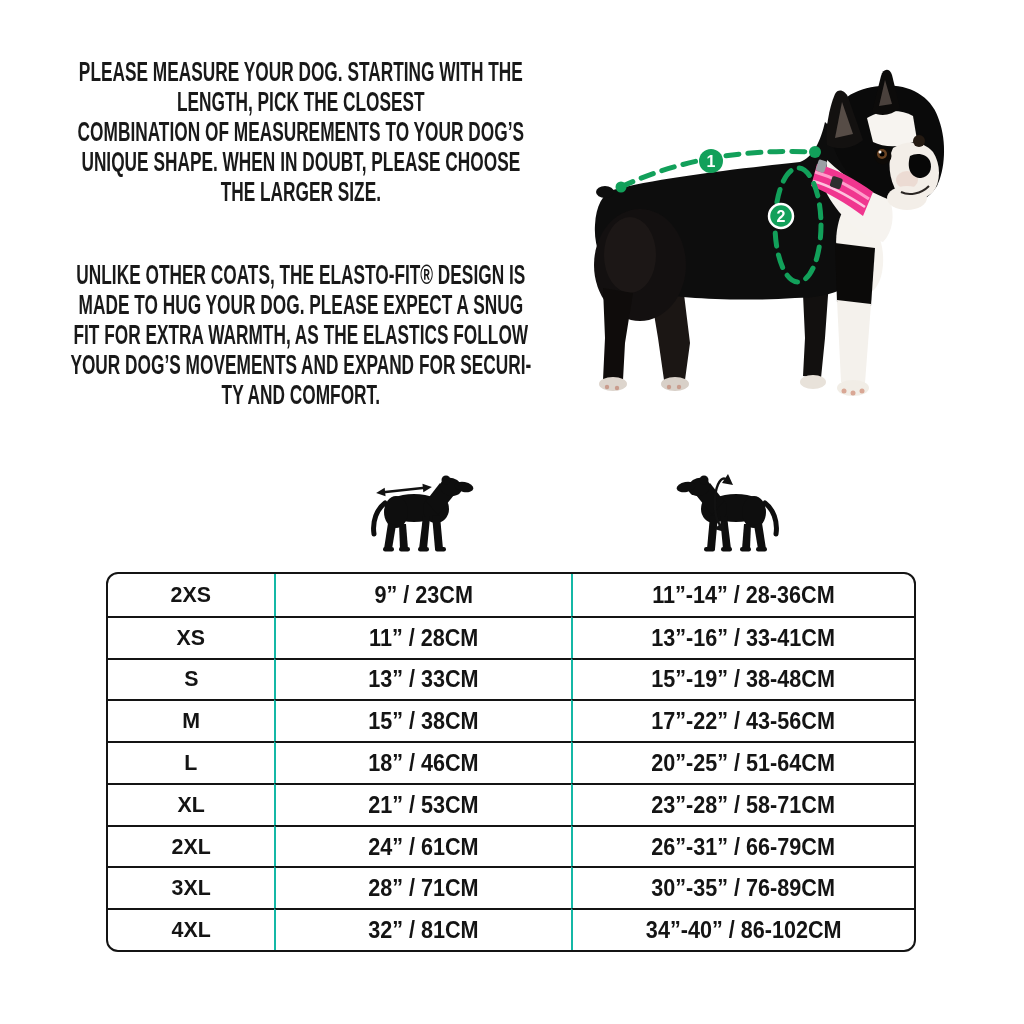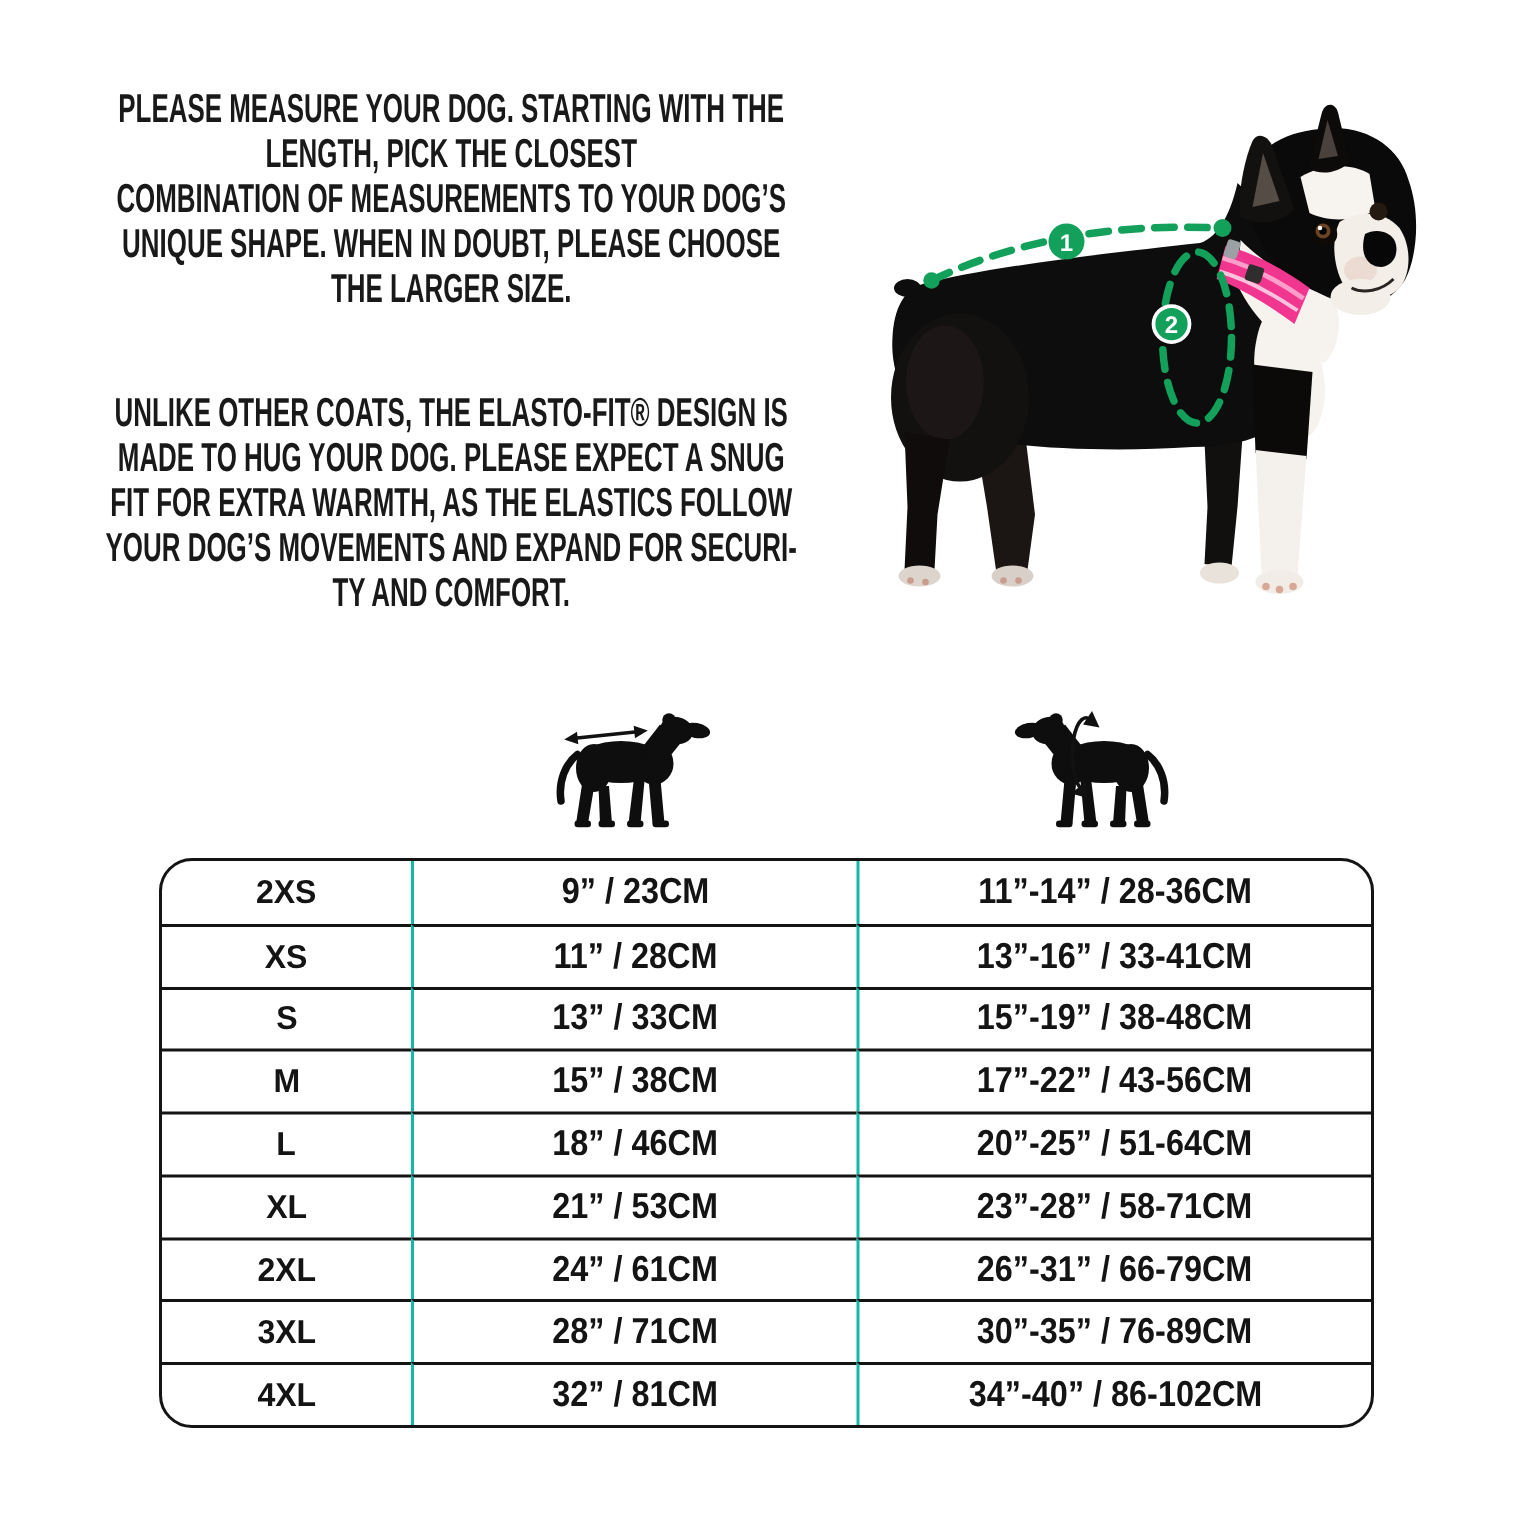--- a/index.html
+++ b/index.html
@@ -16,21 +16,21 @@
 
   
   .dog-photo{position:absolute;left:555px;top:40px;width:420px;height:370px;}
 
   
   .icon-a{position:absolute;left:368px;top:465px;width:110px;height:95px;}
   .icon-b{position:absolute;left:672px;top:465px;width:110px;height:95px;}
 
   
   .size-table{position:absolute;left:106px;top:572px;width:810px;height:380px;
-              box-sizing:border-box;border:2.5px solid #141414;border-radius:22px;
+              box-sizing:border-box;border:2.5px solid #141414;border-radius:12px;
               overflow:hidden;display:grid;grid-template-columns:166px 297px 1fr;
               grid-auto-rows:1fr;background:#fff;}
   .trow{display:contents;}
   .cell{display:flex;align-items:center;justify-content:center;
         border-top:2px solid #141414;color:#141414;}
   .trow:first-child .cell{border-top:none;}
   .cell.c1,.cell.c2{border-left:2px solid #14b8a6;}
   .cell span{display:inline-block;white-space:nowrap;font-weight:bold;}
   .cell.c0 span{font-size:22px;transform:scaleX(0.97);}
   .cell.c1 span,.cell.c2 span{font-size:24px;transform:scaleX(0.9);}

